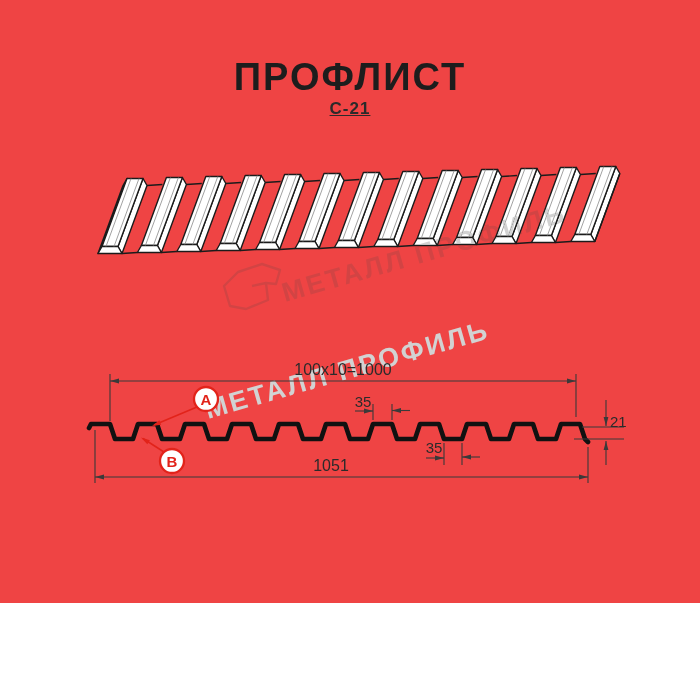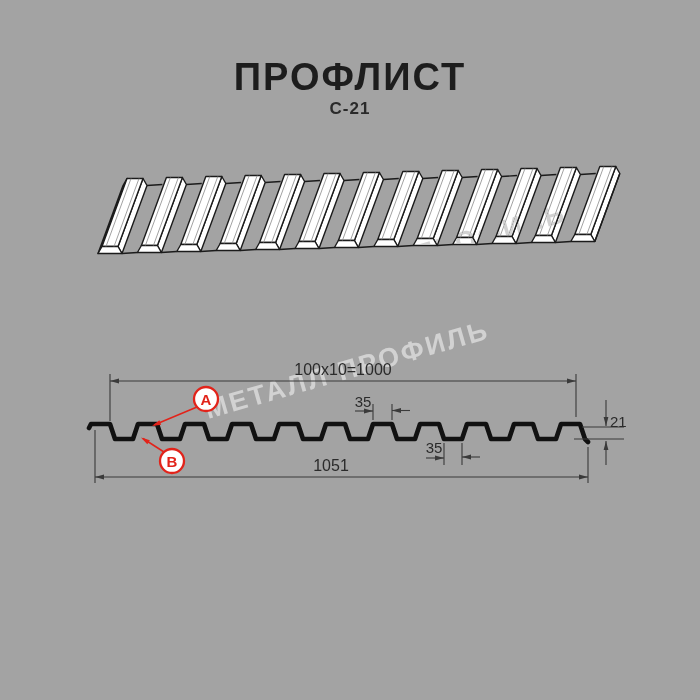--- a/index.html
+++ b/index.html
@@ -1,21 +1,21 @@
 <!DOCTYPE html>
 <html><head>
 <meta charset="utf-8">
 <style>
   html,body{margin:0;padding:0;background:#ffffff;}
-  .page{position:relative;width:700px;height:700px;background:#a3a3a3;overflow:hidden;
+  .page{position:relative;width:700px;height:603px;background:#ef4444;overflow:hidden;
         font-family:"Liberation Sans", sans-serif;}
   .title{position:absolute;top:56px;left:0;width:700px;text-align:center;
          font-size:38px;font-weight:800;letter-spacing:2px;color:#1d1d1d;}
   .subtitle{position:absolute;top:99px;left:0;width:700px;text-align:center;
-         font-size:17px;font-weight:700;letter-spacing:1px;color:#2a2a2a;}
+         font-size:17px;font-weight:700;letter-spacing:1px;color:#2a2a2a;text-decoration:underline;}
   .footer{position:absolute;top:619px;left:0;width:700px;text-align:center;
          font-size:16px;font-weight:700;letter-spacing:1px;color:#3a3a3a;}
   svg{position:absolute;left:0;top:0;}
   svg text{font-family:"Liberation Sans", sans-serif;}
   .dimtxt{fill:#2b2b2b;font-size:16px;}
   .dimtxt-s{fill:#2b2b2b;font-size:15px;}
   .marker-letter{font-size:15px;font-weight:bold;}
   .wm{mix-blend-mode:darken;}
   .wmtxt{font-size:27px;font-weight:bold;letter-spacing:2.5px;}
 </style>

